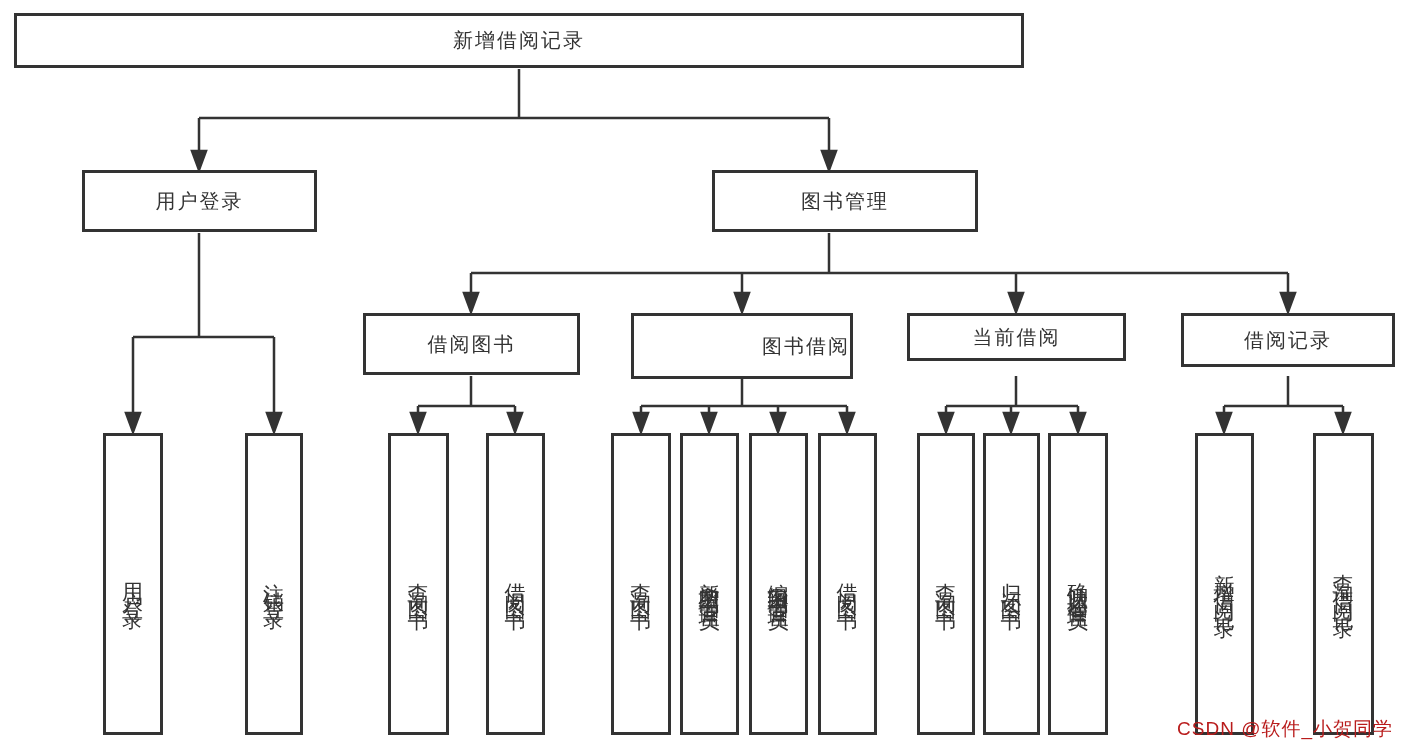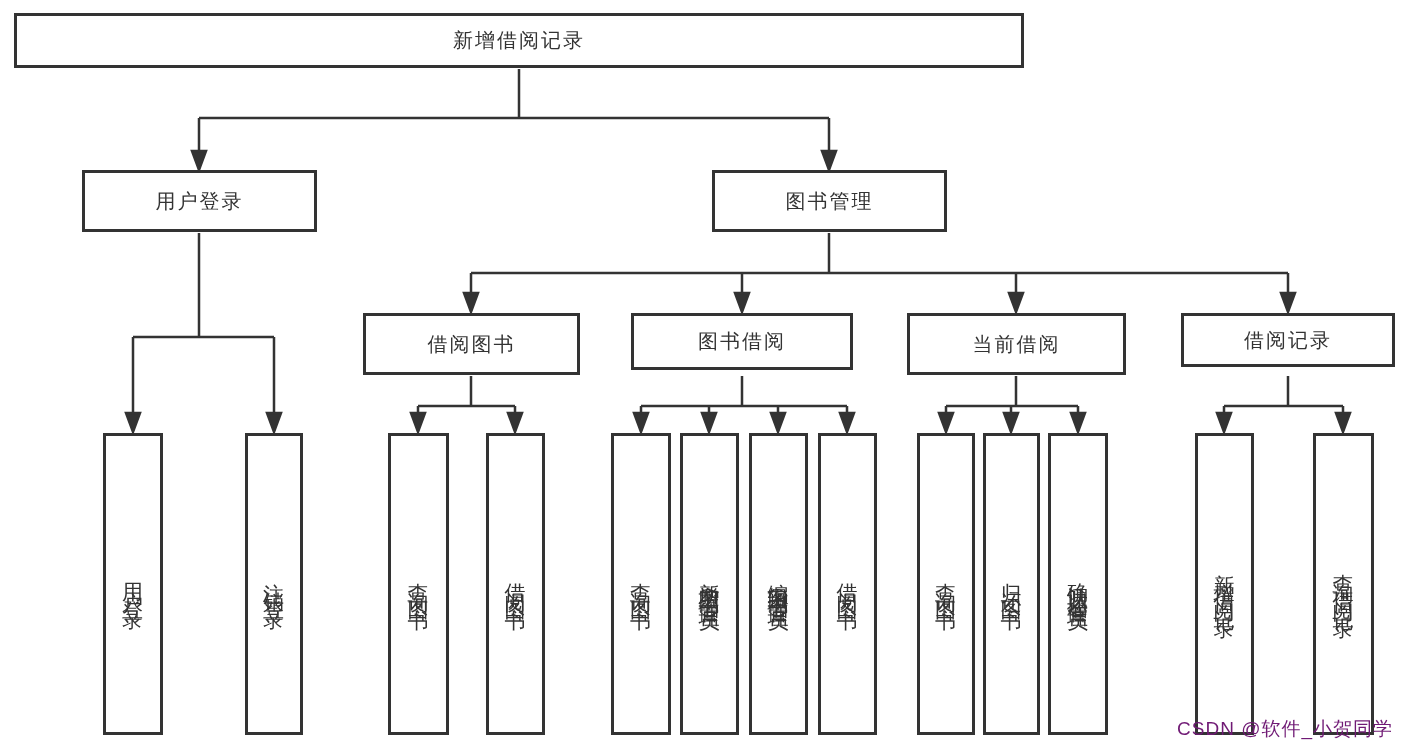--- a/index.html
+++ b/index.html
@@ -39,24 +39,24 @@
     line-height: 1;
     letter-spacing: 9px;
     font-weight: 500;
   }
   .v-node span.tight {
     letter-spacing: 4px;
   }
   
   #node-root            { left: 14px;   top: 13px;  width: 1010px; height: 55px; }
   #node-user-login      { left: 82px;   top: 170px; width: 235px;  height: 62px; }
-  #node-book-management { left: 712px;  top: 170px; width: 235px;  height: 62px; }
+  #node-book-management { left: 712px;  top: 170px; width: 266px;  height: 62px; }
   #node-new-book-recommend { left: 363px;  top: 313px; width: 217px; height: 62px; }
-  #node-book-borrowing     { left: 631px;  top: 313px; width: 222px; height: 57px; }
-  #node-current-borrowing  { left: 907px;  top: 313px; width: 219px; height: 62px; }
+  #node-book-borrowing     { left: 631px;  top: 313px; width: 222px; height: 66px; justify-content: flex-end; }
+  #node-current-borrowing  { left: 907px;  top: 313px; width: 219px; height: 48px; }
   #node-borrowing-records  { left: 1181px; top: 313px; width: 214px; height: 54px; }
   .leaf { top: 433px; height: 302px; }
   #node-user-login-action    { left: 103px;  width: 60px; }
   #node-logout-action        { left: 245px;  width: 58px; }
   #node-nb-query-books       { left: 388px;  width: 61px; }
   #node-nb-borrow-books      { left: 486px;  width: 59px; }
   #node-bb-query-books       { left: 611px;  width: 60px; }
   #node-bb-add-books-admin   { left: 680px;  width: 59px; }
   #node-bb-edit-books-admin  { left: 749px;  width: 59px; }
   #node-bb-borrow-books      { left: 818px;  width: 59px; }
@@ -64,21 +64,21 @@
   #node-cb-return-books      { left: 983px;  width: 57px; }
   #node-cb-confirm-return-admin { left: 1048px; width: 60px; }
   #node-br-add-record        { left: 1195px; width: 59px; }
   #node-br-query-record      { left: 1313px; width: 61px; }
   #watermark {
     position: absolute;
     right: 12px;
     top: 716px;
     font-size: 19px;
     letter-spacing: 1px;
-    color: #701a75;
+    color: #b91c1c;
     z-index: 10;
     white-space: nowrap;
   }
 </style>
 </head>
 <body>
 
 <div id="canvas">
 
   <svg id="connector-layer" viewBox="0 0 1405 747" xmlns="http://www.w3.org/2000/svg">

